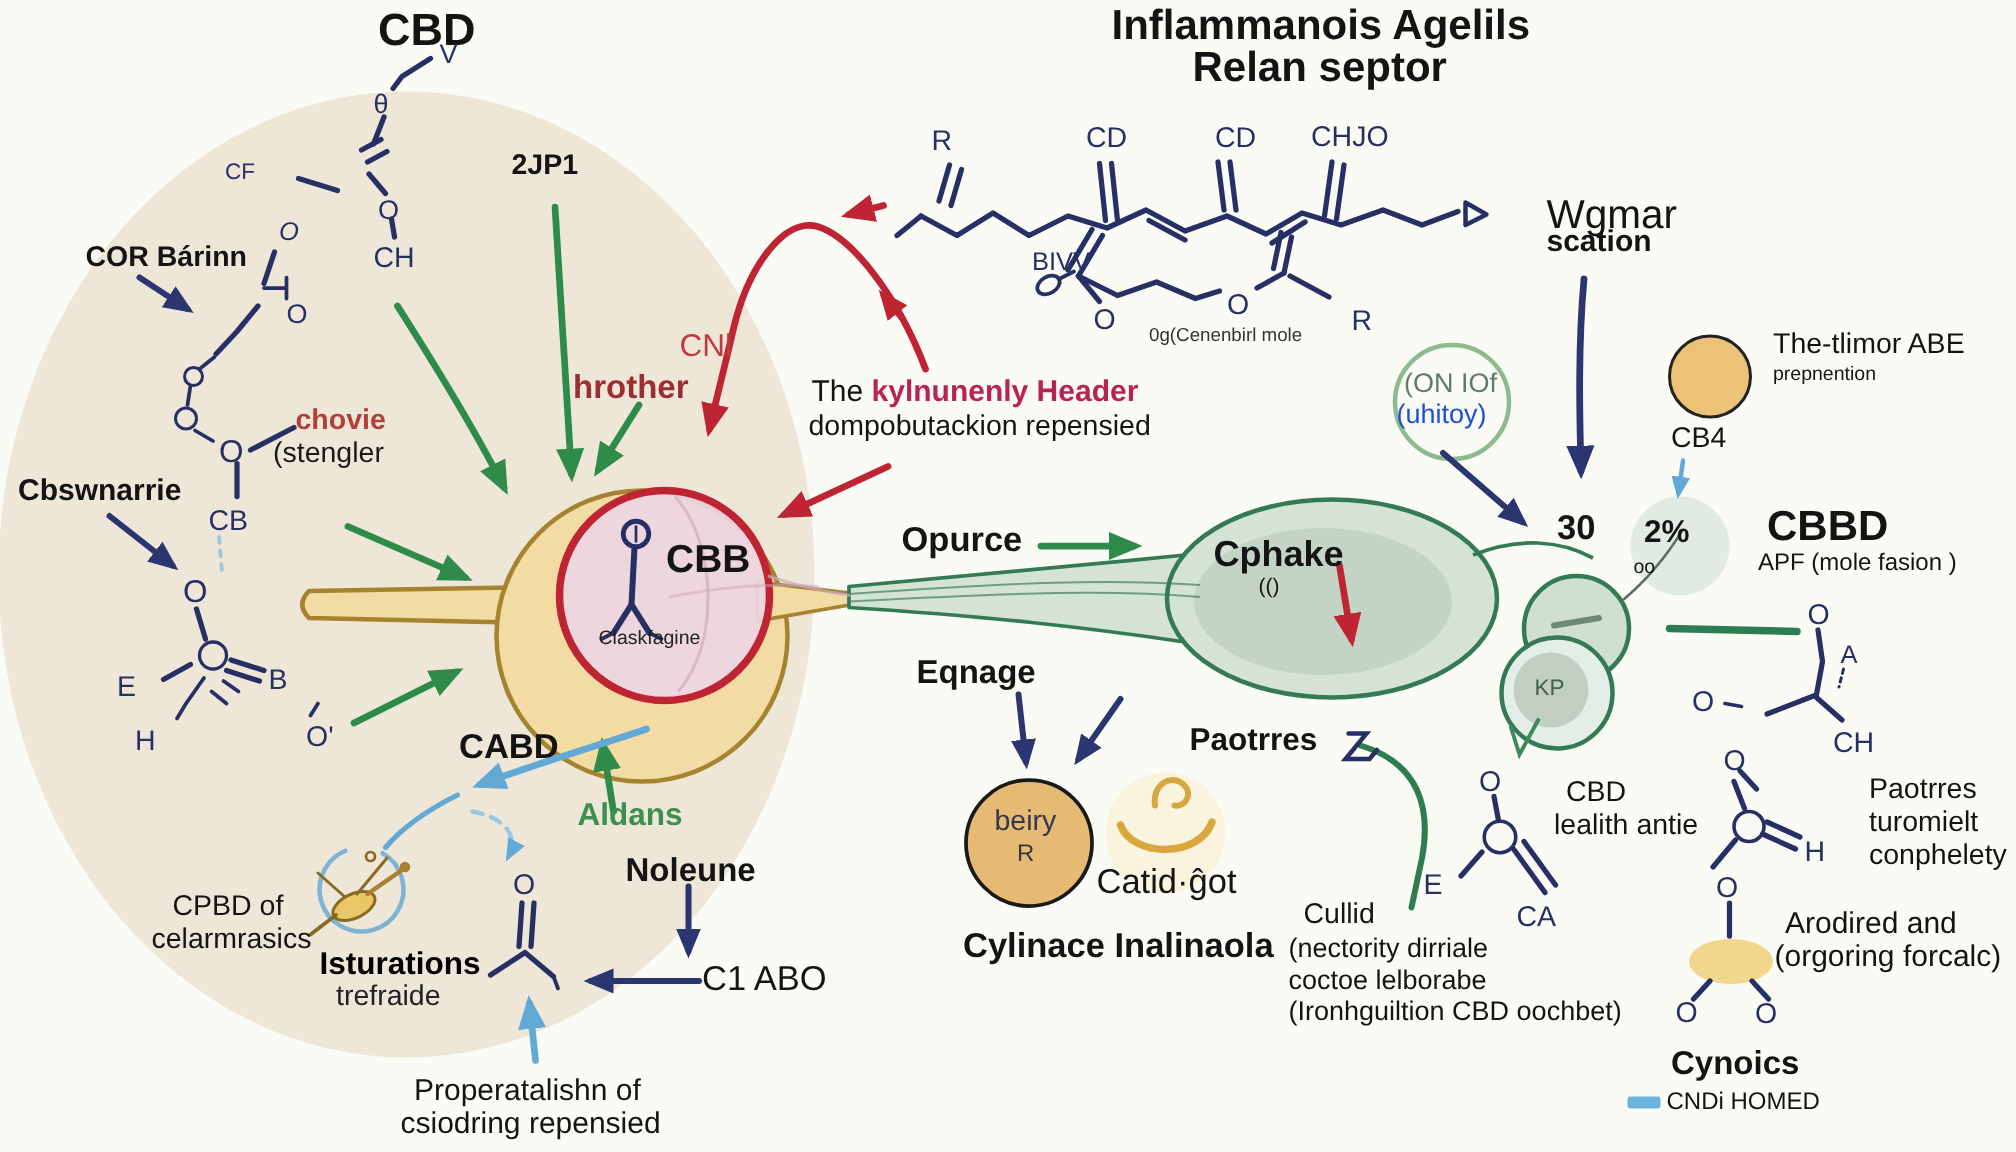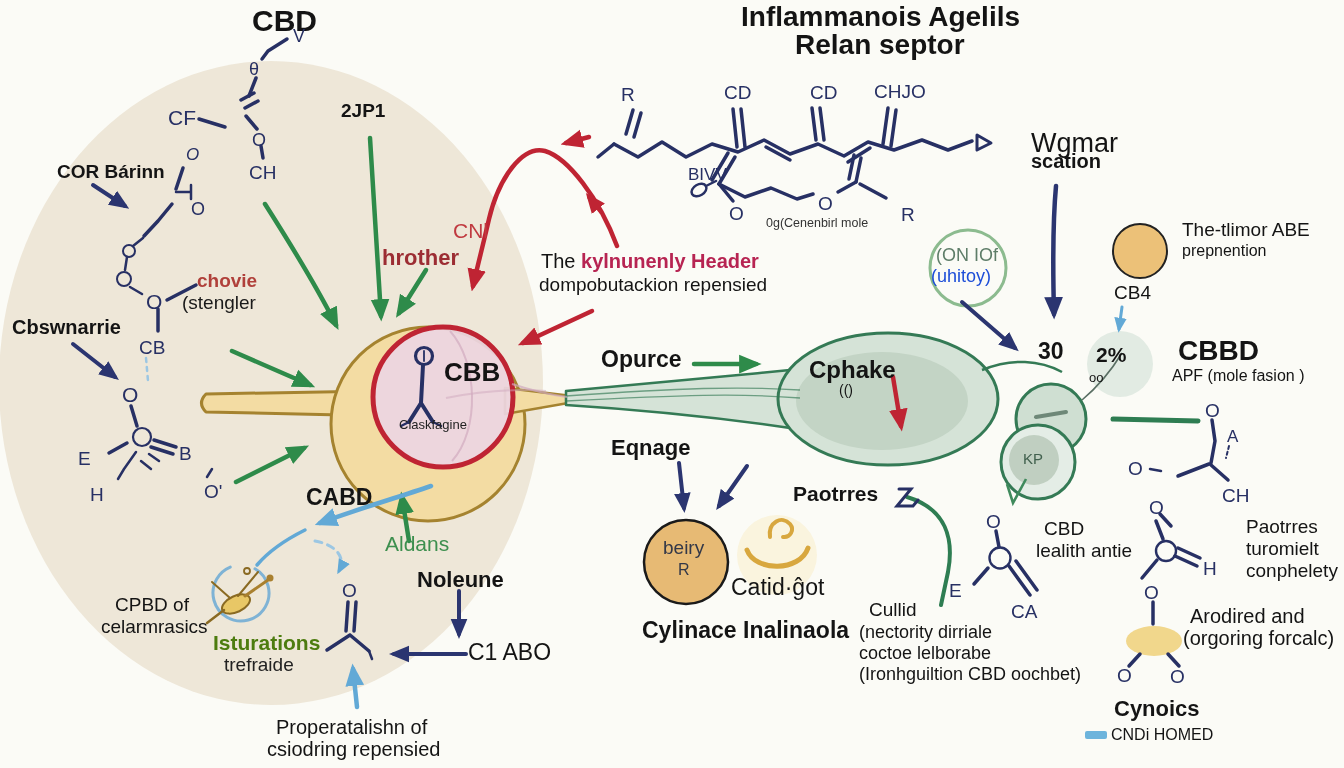--- a/index.html
+++ b/index.html
@@ -212,26 +212,26 @@
 <div class="L b" style="left:341px;top:101px;font-size:19px">2JP1</div>
 <div class="L b" style="left:382px;top:246px;font-size:22px;color:#9c2d33">hrother</div>
 <div class="L" style="left:453px;top:220px;font-size:21px;color:#c03a40">CNl</div>
 
 <div class="L" style="left:541px;top:251px;font-size:20px"><span>The </span><span class="b" style="color:#b72452">kylnunenly Header</span></div>
 <div class="L" style="left:539px;top:275px;font-size:19px">dompobutackion repensied</div>
 
 <div class="L b" style="left:444px;top:358px;font-size:26px">CBB</div>
 <div class="L" style="left:399px;top:418px;font-size:13px;color:#222">Claskfagine</div>
 <div class="L b" style="left:306px;top:485px;font-size:23px">CABD</div>
-<div class="L" style="left:385px;top:533px;font-size:21px;color:#3d8f4e;font-weight:400">Aldans</div>
+<div class="L" style="left:385px;top:533px;font-size:21px;color:#3d8f4e;font-weight:700">Aldans</div>
 <div class="L b" style="left:417px;top:568px;font-size:22px">Noleune</div>
 <div class="L" style="left:468px;top:640px;font-size:23px">C1 ABO</div>
 <div class="L" style="left:115px;top:595px;font-size:19px">CPBD of</div>
 <div class="L" style="left:101px;top:617px;font-size:19px">celarmrasics</div>
-<div class="L b" style="left:213px;top:632px;font-size:21px;color:#4d7c0f">Isturations</div>
+<div class="L b" style="left:213px;top:632px;font-size:21px;color:#000000">Isturations</div>
 <div class="L" style="left:224px;top:655px;font-size:19px;color:#222">trefraide</div>
 <div class="L" style="left:276px;top:717px;font-size:20px">Properatalishn of</div>
 <div class="L" style="left:267px;top:739px;font-size:20px">csiodring repensied</div>
 
 <div class="L b" style="left:601px;top:347px;font-size:23px">Opurce</div>
 <div class="L b" style="left:611px;top:436px;font-size:22px">Eqnage</div>
 <div class="L b" style="left:809px;top:357px;font-size:24px">Cphake</div>
 <div class="L" style="left:839px;top:383px;font-size:14px">(()</div>
 <div class="L b" style="left:793px;top:483px;font-size:21px">Paotrres</div>
 <div class="L" style="left:663px;top:538px;font-size:19px;color:#333848">beiry</div>
@@ -243,42 +243,42 @@
 <div class="L" style="left:859px;top:644px;font-size:18px">coctoe lelborabe</div>
 <div class="L" style="left:859px;top:665px;font-size:18px">(Ironhguiltion CBD oochbet)</div>
 <div class="L" style="left:1044px;top:519px;font-size:19px">CBD</div>
 <div class="L" style="left:1036px;top:541px;font-size:19px">lealith antie</div>
 
 <div class="L" style="left:1031px;top:129px;font-size:27px;font-weight:400">Wgmar</div>
 <div class="L" style="left:1031px;top:151px;font-size:20px;font-weight:600">scation</div>
 <div class="L" style="left:936px;top:246px;font-size:18px;color:#5e7d68">(ON IOf</div>
 <div class="L" style="left:931px;top:267px;font-size:18px;color:#1d4ed8">(uhitoy)</div>
 <div class="L" style="left:1182px;top:220px;font-size:19px">The-tlimor ABE</div>
-<div class="L" style="left:1182px;top:242px;font-size:16px">prepnention</div>
+<div class="L" style="left:1182px;top:242px;font-size:13px">prepnention</div>
 <div class="L" style="left:1114px;top:283px;font-size:19px">CB4</div>
 <div class="L b" style="left:1038px;top:339px;font-size:23px">30</div>
 <div class="L b" style="left:1096px;top:344px;font-size:21px">2%</div>
 <div class="L" style="left:1089px;top:371px;font-size:13px">oo</div>
 <div class="L" style="left:1178px;top:336px;font-size:28px;font-weight:600">CBBD</div>
 <div class="L" style="left:1172px;top:367px;font-size:16px">APF (mole fasion )</div>
 <div class="L" style="left:1246px;top:517px;font-size:19px">Paotrres</div>
 <div class="L" style="left:1246px;top:539px;font-size:19px">turomielt</div>
 <div class="L" style="left:1246px;top:561px;font-size:19px">conphelety</div>
 <div class="L" style="left:1190px;top:606px;font-size:20px">Arodired and</div>
 <div class="L" style="left:1183px;top:628px;font-size:20px">(orgoring forcalc)</div>
 <div class="L b" style="left:1114px;top:697px;font-size:22px">Cynoics</div>
 <div class="swatch" style="left:1085px;top:731px;background:#6db4dc"></div>
 <div class="L" style="left:1111px;top:726px;font-size:16px">CNDi HOMED</div>
 <div class="L" style="left:1023px;top:451px;font-size:15px;color:#41604e">KP</div>
 <div class="L" style="left:766px;top:217px;font-size:12.5px;color:#333">0g(Cenenbirl mole</div>
 <div class="L navy" style="left:688px;top:166px;font-size:17px">BIVV</div>
 
 <div class="L navy" style="left:293px;top:27px;font-size:18px">V</div>
 <div class="L navy" style="left:249px;top:60px;font-size:18px">θ</div>
-<div class="L navy" style="left:168px;top:107px;font-size:21px">CF</div>
+<div class="L navy" style="left:150px;top:107px;font-size:15px">CF</div>
 <div class="L navy" style="left:252px;top:131px;font-size:18px">O</div>
 <div class="L navy" style="left:249px;top:163px;font-size:19px">CH</div>
 <div class="L navy" style="left:186px;top:146px;font-size:17px;font-style:italic">O</div>
 <div class="L navy" style="left:191px;top:200px;font-size:18px">O</div>
 <div class="L navy" style="left:146px;top:291px;font-size:21px">O</div>
 <div class="L navy" style="left:139px;top:338px;font-size:19px">CB</div>
 <div class="L navy" style="left:122px;top:384px;font-size:21px">O</div>
 <div class="L navy" style="left:78px;top:449px;font-size:19px">E</div>
 <div class="L navy" style="left:179px;top:444px;font-size:19px">B</div>
 <div class="L navy" style="left:90px;top:485px;font-size:19px">H</div>

